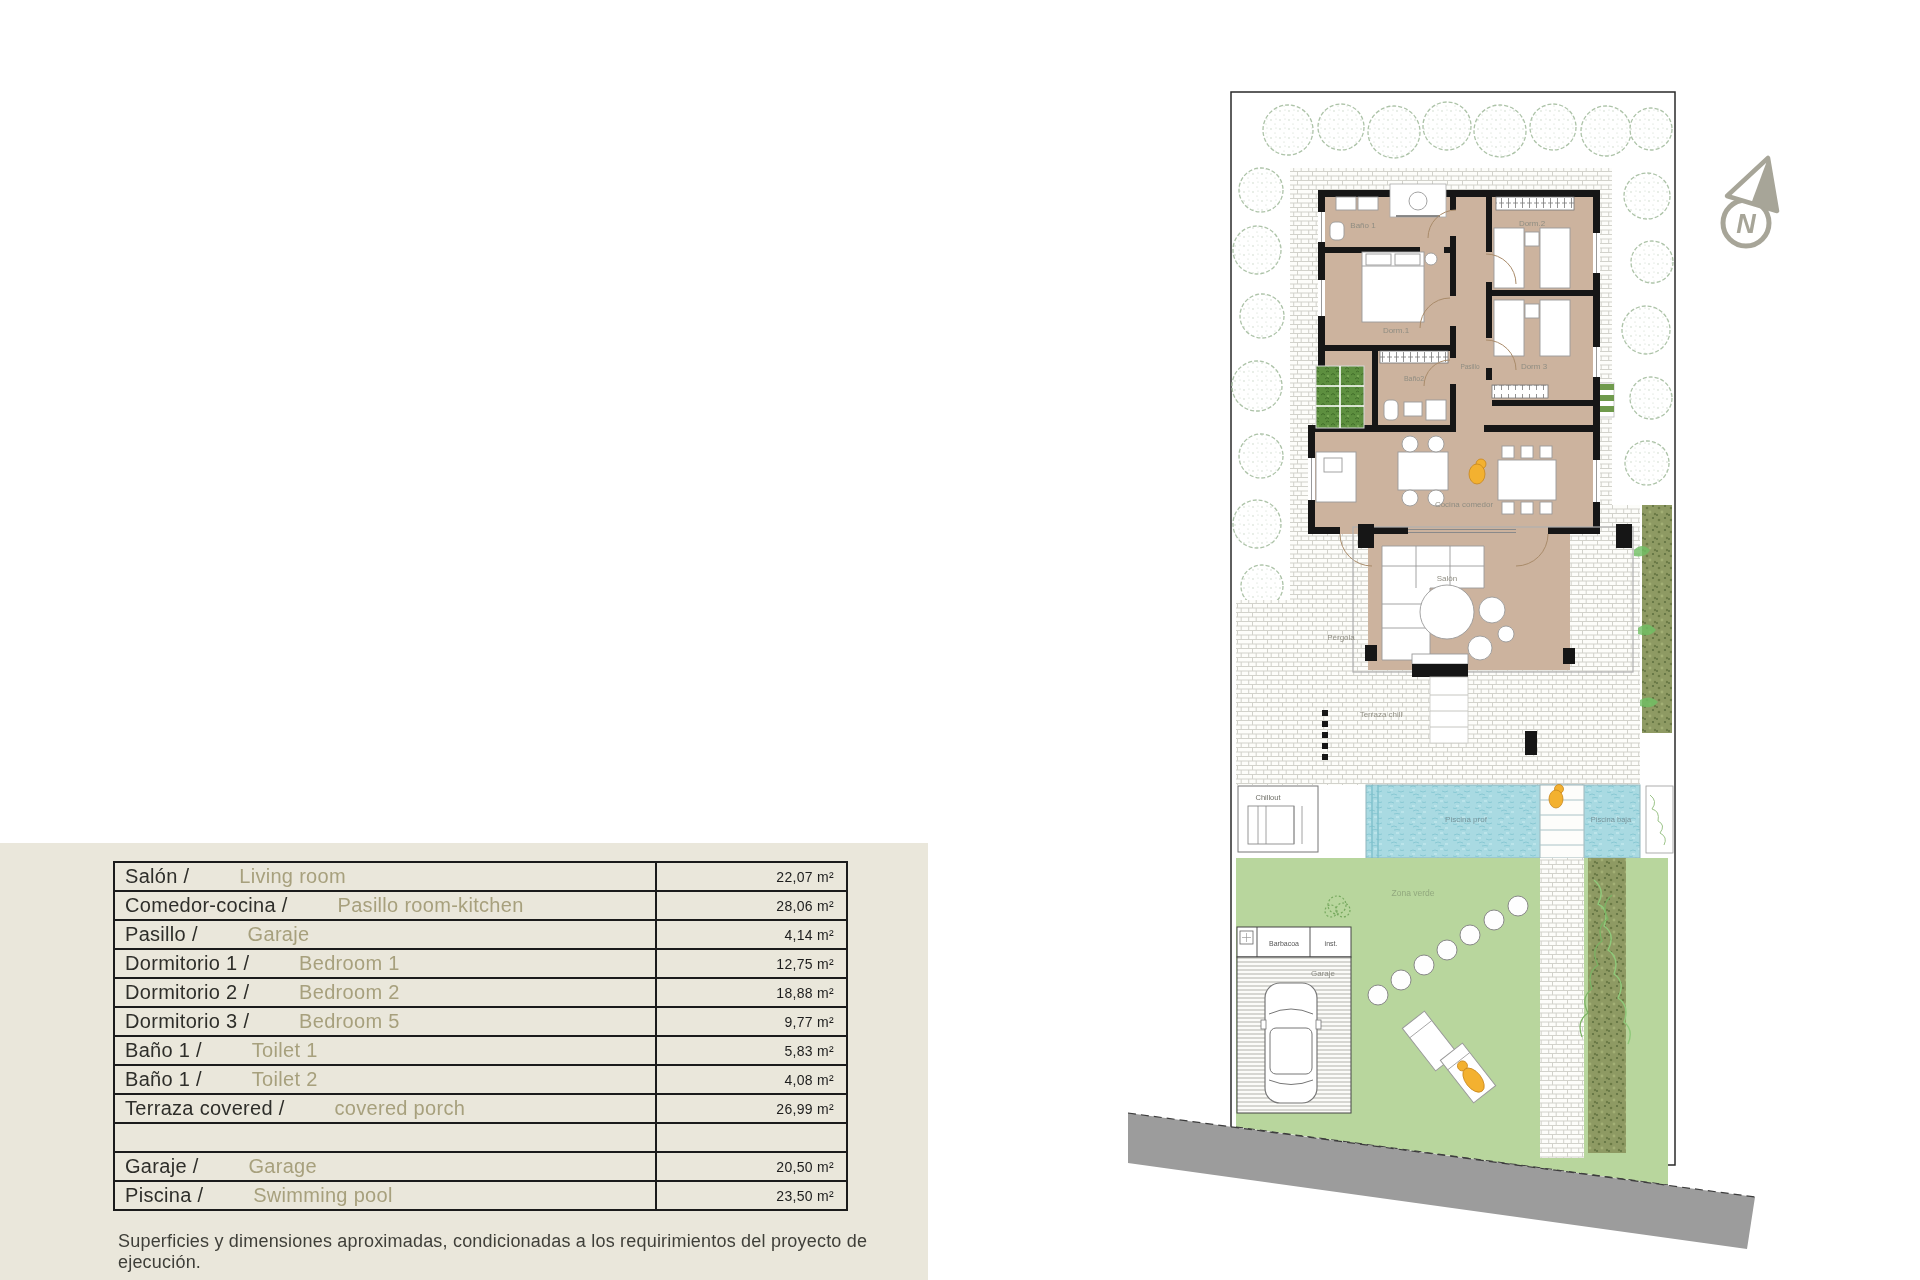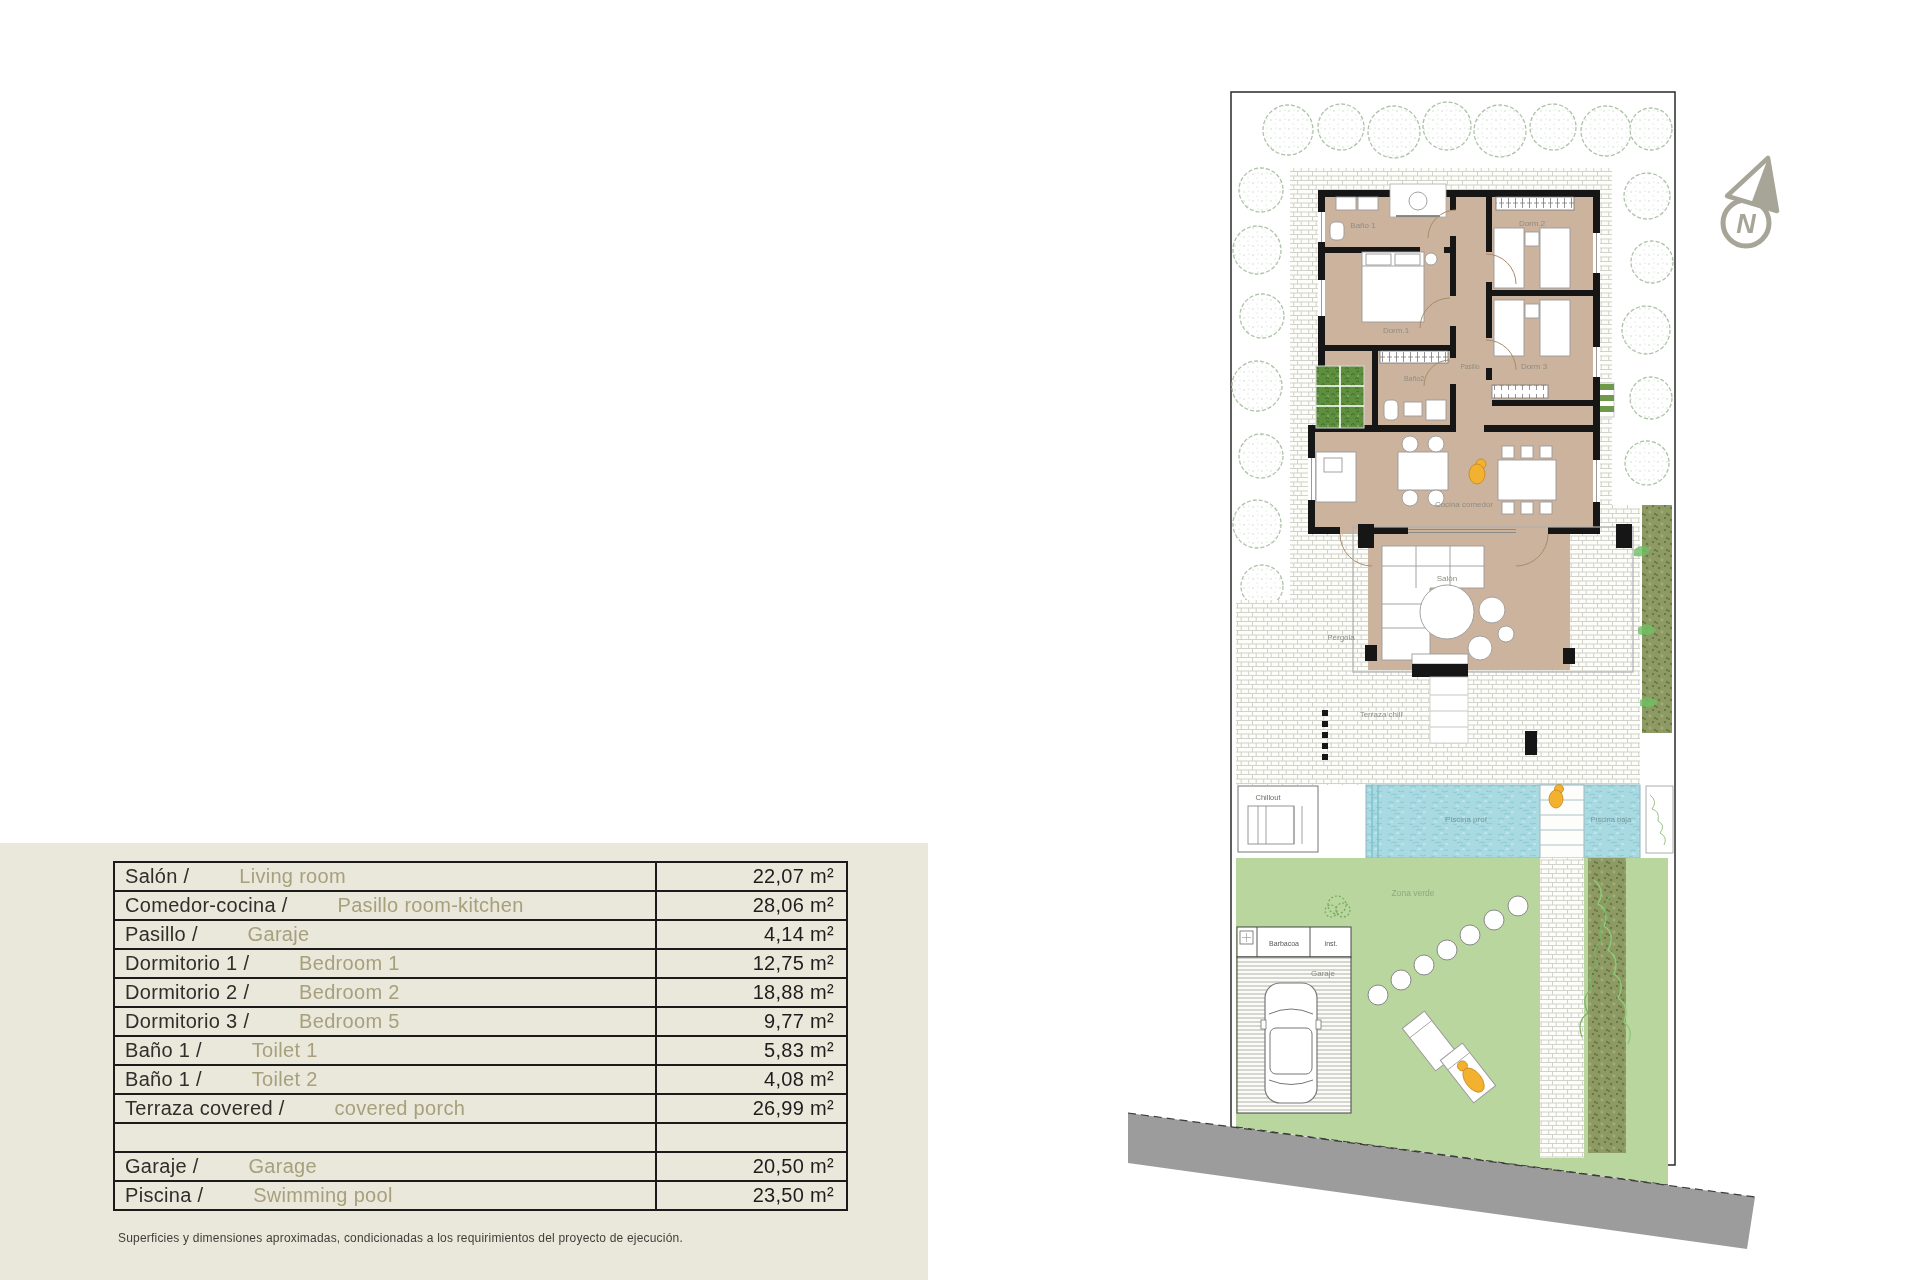--- a/index.html
+++ b/index.html
@@ -23,28 +23,28 @@
   }
   .t-row:first-child{margin-top:0;}
   .t-row.spacer{border-top:none;border-bottom:none;height:31px;}
   .c-name{
     width:542px;box-sizing:border-box;border-right:2px solid #1b1b1b;
     display:flex;align-items:center;padding-left:10px;
     font-size:20px;letter-spacing:.3px;white-space:nowrap;overflow:hidden;
   }
   .c-val{
     flex:1;display:flex;align-items:center;justify-content:flex-end;
-    padding-right:12px;font-size:20px;color:#1d1d1d;letter-spacing:.3px;
+    padding-right:12px;font-size:14px;color:#1d1d1d;letter-spacing:.3px;
   }
   .es{color:#2e2e2a;}
   .sep{color:#2e2e2a;white-space:pre;}
   .en{color:#a7a07d;margin-left:44px;}
   .footnote{
     position:absolute;left:118px;top:1231px;width:760px;
-    font-size:12px;color:#3f3f39;letter-spacing:.2px;
+    font-size:18px;color:#3f3f39;letter-spacing:.2px;
   }
   svg text{font-family:"Liberation Sans", sans-serif;}
 </style>
 </head>
 <body>
 
 <div class="beige-panel"></div>
 
 <div class="area-table">
   <div class="t-row">

